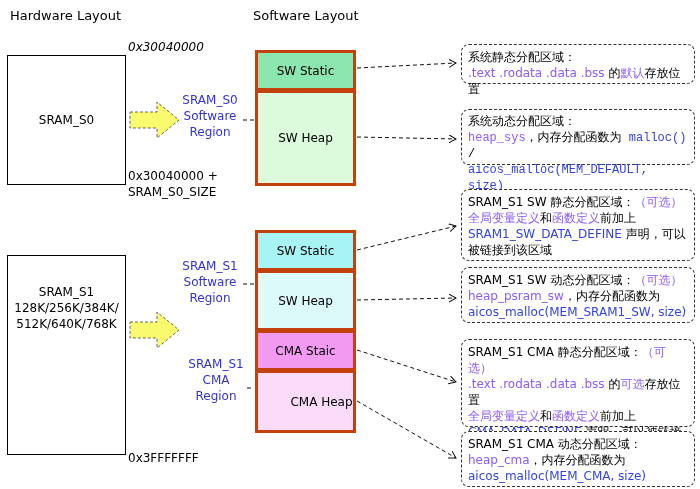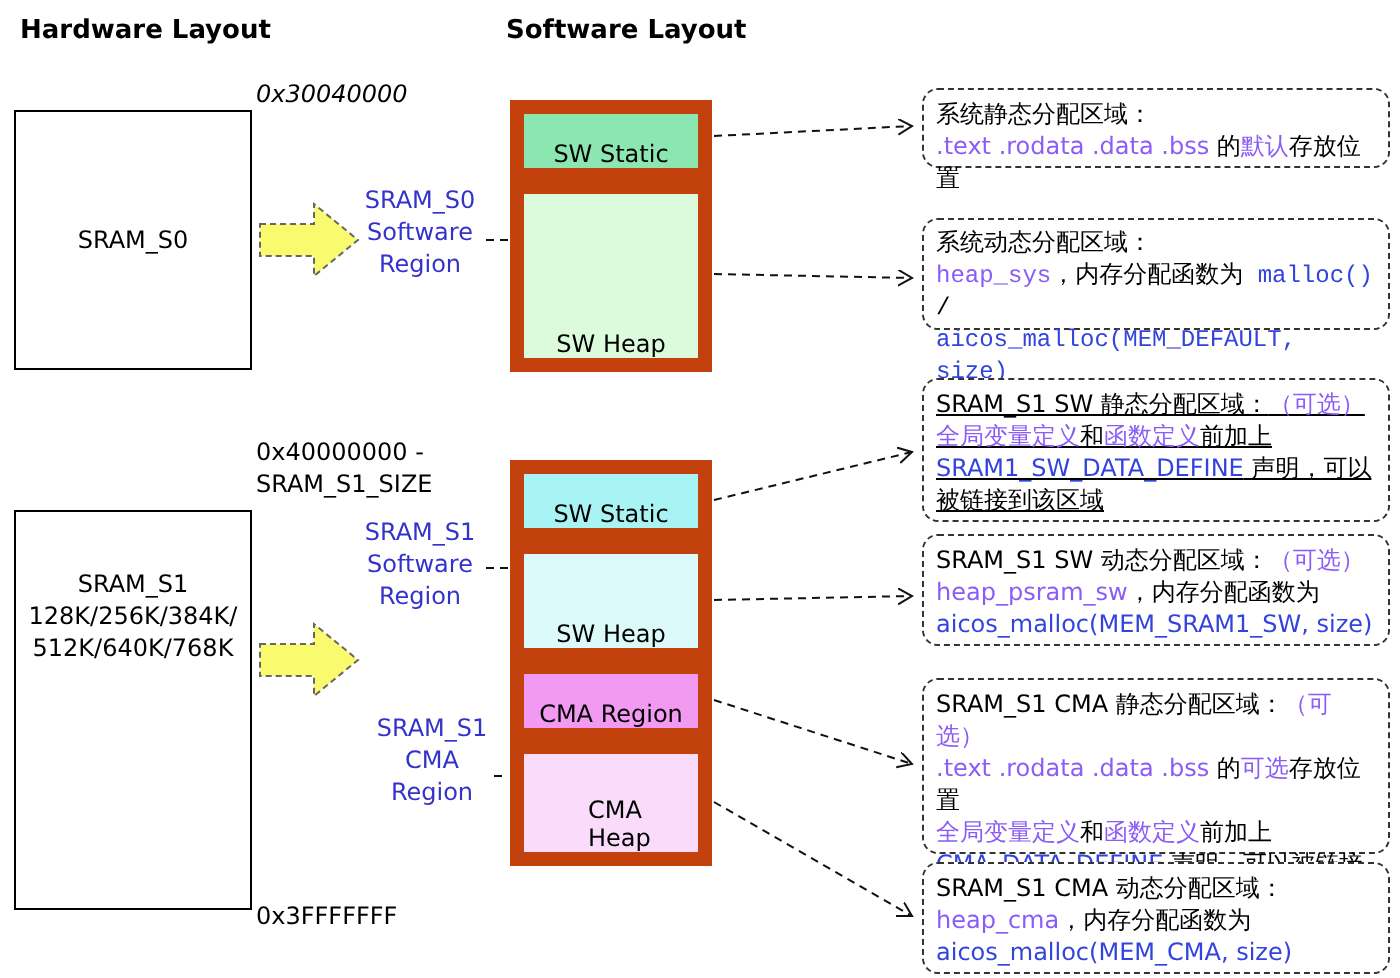--- a/index.html
+++ b/index.html
@@ -1,26 +1,26 @@
 <!DOCTYPE html>
 <html><head>
 <meta charset="utf-8">
 <style>
   * { margin:0; padding:0; box-sizing:border-box; }
   html,body { background:#fff; }
   body { font-family:"DejaVu Sans","Liberation Sans",sans-serif; }
   .canvas { position:relative; width:700px; height:489px; background:#fff; overflow:hidden; }
   .overlay { position:absolute; left:0; top:0; width:700px; height:489px; }
-  .title { position:absolute; font-size:13px; font-weight:bold; color:#000; white-space:nowrap; }
+  .title { position:absolute; font-size:13px; font-weight:normal; color:#000; white-space:nowrap; }
   .addr { position:absolute; font-size:12px; color:#000; white-space:pre-line; line-height:16px; }
   .region { position:absolute; font-size:12px; color:#3333cc; text-align:center; white-space:pre-line; line-height:16px; }
   .hwbox { position:absolute; border:1px solid #000; background:#fff; display:flex; align-items:center; justify-content:center; text-align:center; font-size:12px; line-height:16px; color:#000; }
   .hwbox.s1 { align-items:flex-start; padding-top:28px; }
   .hwbox .lbl { white-space:pre-line; }
-  .swblock { position:absolute; left:255px; width:101px; border:7px solid #c2410c; display:flex; align-items:flex-end; justify-content:center; font-size:12px; color:#000; }
+  .swblock { position:absolute; left:255px; width:101px; border:3px solid #c2410c; display:flex; align-items:center; justify-content:center; font-size:12px; color:#000; }
   .ann { position:absolute; left:461px; width:234px; background:#fff; border:1px dashed #333; border-radius:8px; padding:4px 6px; font-size:12px; line-height:16px; color:#000; }
   .c-black { color:#000; }
   .c-red { color:#8b5cf6; }
   .c-blue { color:#3344dd; }
 </style>
 </head>
 <body>
 
 <div class="canvas">
 
@@ -52,22 +52,22 @@
   <div class="hwbox" style="left:7px;top:55px;width:119px;height:130px;">
     <span class="lbl">SRAM_S0</span>
   </div>
   <div class="hwbox s1" style="left:7px;top:255px;width:119px;height:200px;">
     <span class="lbl">SRAM_S1
 128K/256K/384K/
 512K/640K/768K</span>
   </div>
 
   <div class="addr" style="left:128px;top:39px;font-style:italic;">0x30040000</div>
-  <div class="addr" style="left:128px;top:218px;">0x40000000 -
-SRAM_S1_SIZE</div>
+  <div class="addr" style="left:128px;top:168px;">0x30040000 +
+SRAM_S0_SIZE</div>
   <div class="addr" style="left:128px;top:450px;">0x3FFFFFFF</div>
 
   <div class="region" style="left:178px;top:92px;width:64px;">SRAM_S0
 Software
 Region</div>
   <div class="region" style="left:178px;top:258px;width:64px;">SRAM_S1
 Software
 Region</div>
   <div class="region" style="left:188px;top:356px;width:56px;">SRAM_S1
 CMA
@@ -79,38 +79,38 @@
   <div class="swblock" style="top: 90px; height: 96px; background: rgb(220, 251, 220);">
     <span>SW Heap</span>
   </div>
   <div class="swblock" style="top: 230px; height: 41px; background: rgb(168, 244, 244);">
     <span>SW Static</span>
   </div>
   <div class="swblock" style="top: 270px; height: 61px; background: rgb(220, 250, 250);">
     <span>SW Heap</span>
   </div>
   <div class="swblock" style="top: 330px; height: 41px; background: rgb(242, 154, 242);">
-    <span>CMA Region</span>
+    <span>CMA Staic</span>
   </div>
   <div class="swblock" style="top: 370px; height: 63px; background: rgb(250, 220, 250); padding-left: 32px;">
     <span>CMA Heap</span>
   </div>
 
   <div class="ann" style="top:44px;height:40px;">
     <span class="c-black">系统静态分配区域：</span><br>
     <span class="c-red">.text .rodata .data .bss </span><span class="c-black">的</span><span class="c-red">默认</span><span class="c-black">存放位置</span>
   </div>
 
   <div class="ann" style="top:109px;height:56px;font-family:Liberation Mono, monospace;">
     <span class="c-black">系统动态分配区域：</span><br>
     <span class="c-red">heap_sys</span><span class="c-black">，内存分配函数为 </span><span class="c-blue">malloc()</span><span class="c-black"> /</span><br>
     <span class="c-blue">aicos_malloc(MEM_DEFAULT, size)</span>
   </div>
 
-  <div class="ann" style="top:189px;height:72px;text-decoration:underline;">
+  <div class="ann" style="top:189px;height:72px;">
     <span class="c-black">SRAM_S1 SW 静态分配区域：</span><span class="c-red">（可选）</span><br>
     <span class="c-red">全局变量定义</span><span class="c-black">和</span><span class="c-red">函数定义</span><span class="c-black">前加上</span><br>
     <span class="c-blue">SRAM1_SW_DATA_DEFINE</span><span class="c-black"> 声明，可以</span><br>
     <span class="c-black">被链接到该区域</span>
   </div>
 
   <div class="ann" style="top:267px;height:56px;">
     <span class="c-black">SRAM_S1 SW 动态分配区域：</span><span class="c-red">（可选）</span><br>
     <span class="c-red">heap_psram_sw</span><span class="c-black">，内存分配函数为</span><br>
     <span class="c-blue">aicos_malloc(MEM_SRAM1_SW, size)</span>

